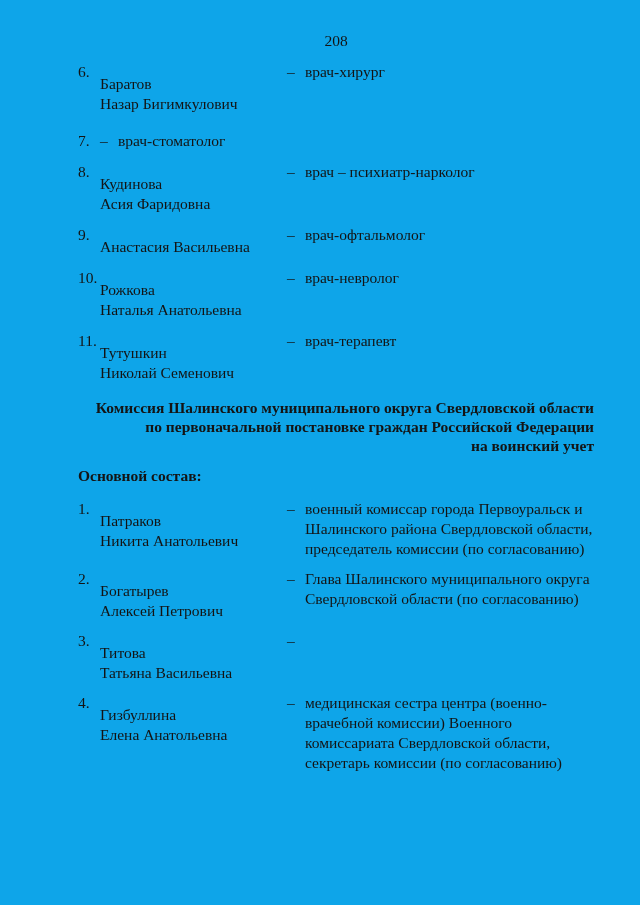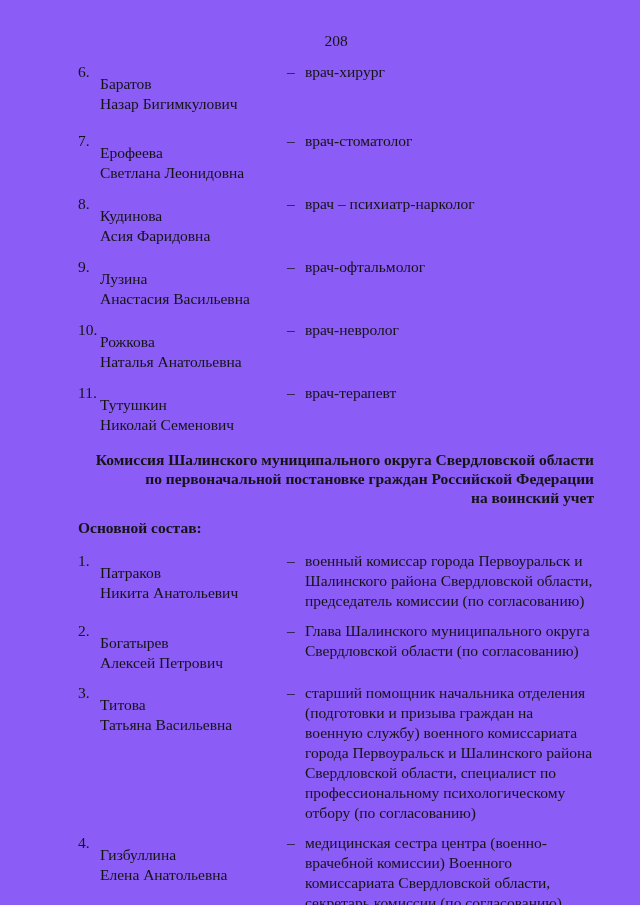--- a/index.html
+++ b/index.html
@@ -10,21 +10,21 @@
   body {
     height: 905px;
     font-family: "Liberation Serif", "DejaVu Serif", serif;
     color: #141414;
     overflow: hidden;
   }
   .page {
     width: 640px;
     height: 905px;
     padding: 31px 46px 0 78px;
-    background: #8b5cf6;
+    background: #0ea5e9;
   }
   .pagenum {
     text-align: center;
     font-size: 15.5px;
     line-height: 20px;
     margin-bottom: 11px;
   }
   .row {
     display: flex;
     align-items: flex-start;
@@ -85,42 +85,37 @@
       <span class="name">
         <span>Баратов</span>
         <span>Назар Бигимкулович</span>
       </span>
       <span class="dash">–</span>
       <span class="role">врач-хирург</span>
     </div>
 
     <div class="row">
       <span class="num">7.</span>
-      <span class="name">
-        <span>Ерофеева</span>
-        <span>Светлана Леонидовна</span>
-      </span>
       <span class="dash">–</span>
       <span class="role">врач-стоматолог</span>
     </div>
 
     <div class="row">
       <span class="num">8.</span>
       <span class="name">
         <span>Кудинова</span>
         <span>Асия Фаридовна</span>
       </span>
       <span class="dash">–</span>
       <span class="role">врач – психиатр-нарколог</span>
     </div>
 
     <div class="row">
       <span class="num">9.</span>
       <span class="name">
-        <span>Лузина</span>
         <span>Анастасия Васильевна</span>
       </span>
       <span class="dash">–</span>
       <span class="role">врач-офтальмолог</span>
     </div>
 
     <div class="row">
       <span class="num">10.</span>
       <span class="name">
         <span>Рожкова</span>
@@ -172,21 +167,20 @@
       <span class="role">Глава Шалинского муниципального округа Свердловской области (по согласованию)</span>
     </div>
 
     <div class="row">
       <span class="num">3.</span>
       <span class="name">
         <span>Титова</span>
         <span>Татьяна Васильевна</span>
       </span>
       <span class="dash">–</span>
-      <span class="role">старший помощник начальника отделения (подготовки и призыва граждан на военную службу) военного комиссариата города Первоуральск и Шалинского района Свердловской области, специалист по профессиональному психологическому отбору (по согласованию)</span>
     </div>
 
     <div class="row">
       <span class="num">4.</span>
       <span class="name">
         <span>Гизбуллина</span>
         <span>Елена Анатольевна</span>
       </span>
       <span class="dash">–</span>
       <span class="role">медицинская сестра центра (военно-врачебной комиссии) Военного комиссариата Свердловской области, секретарь комиссии (по согласованию)</span>

